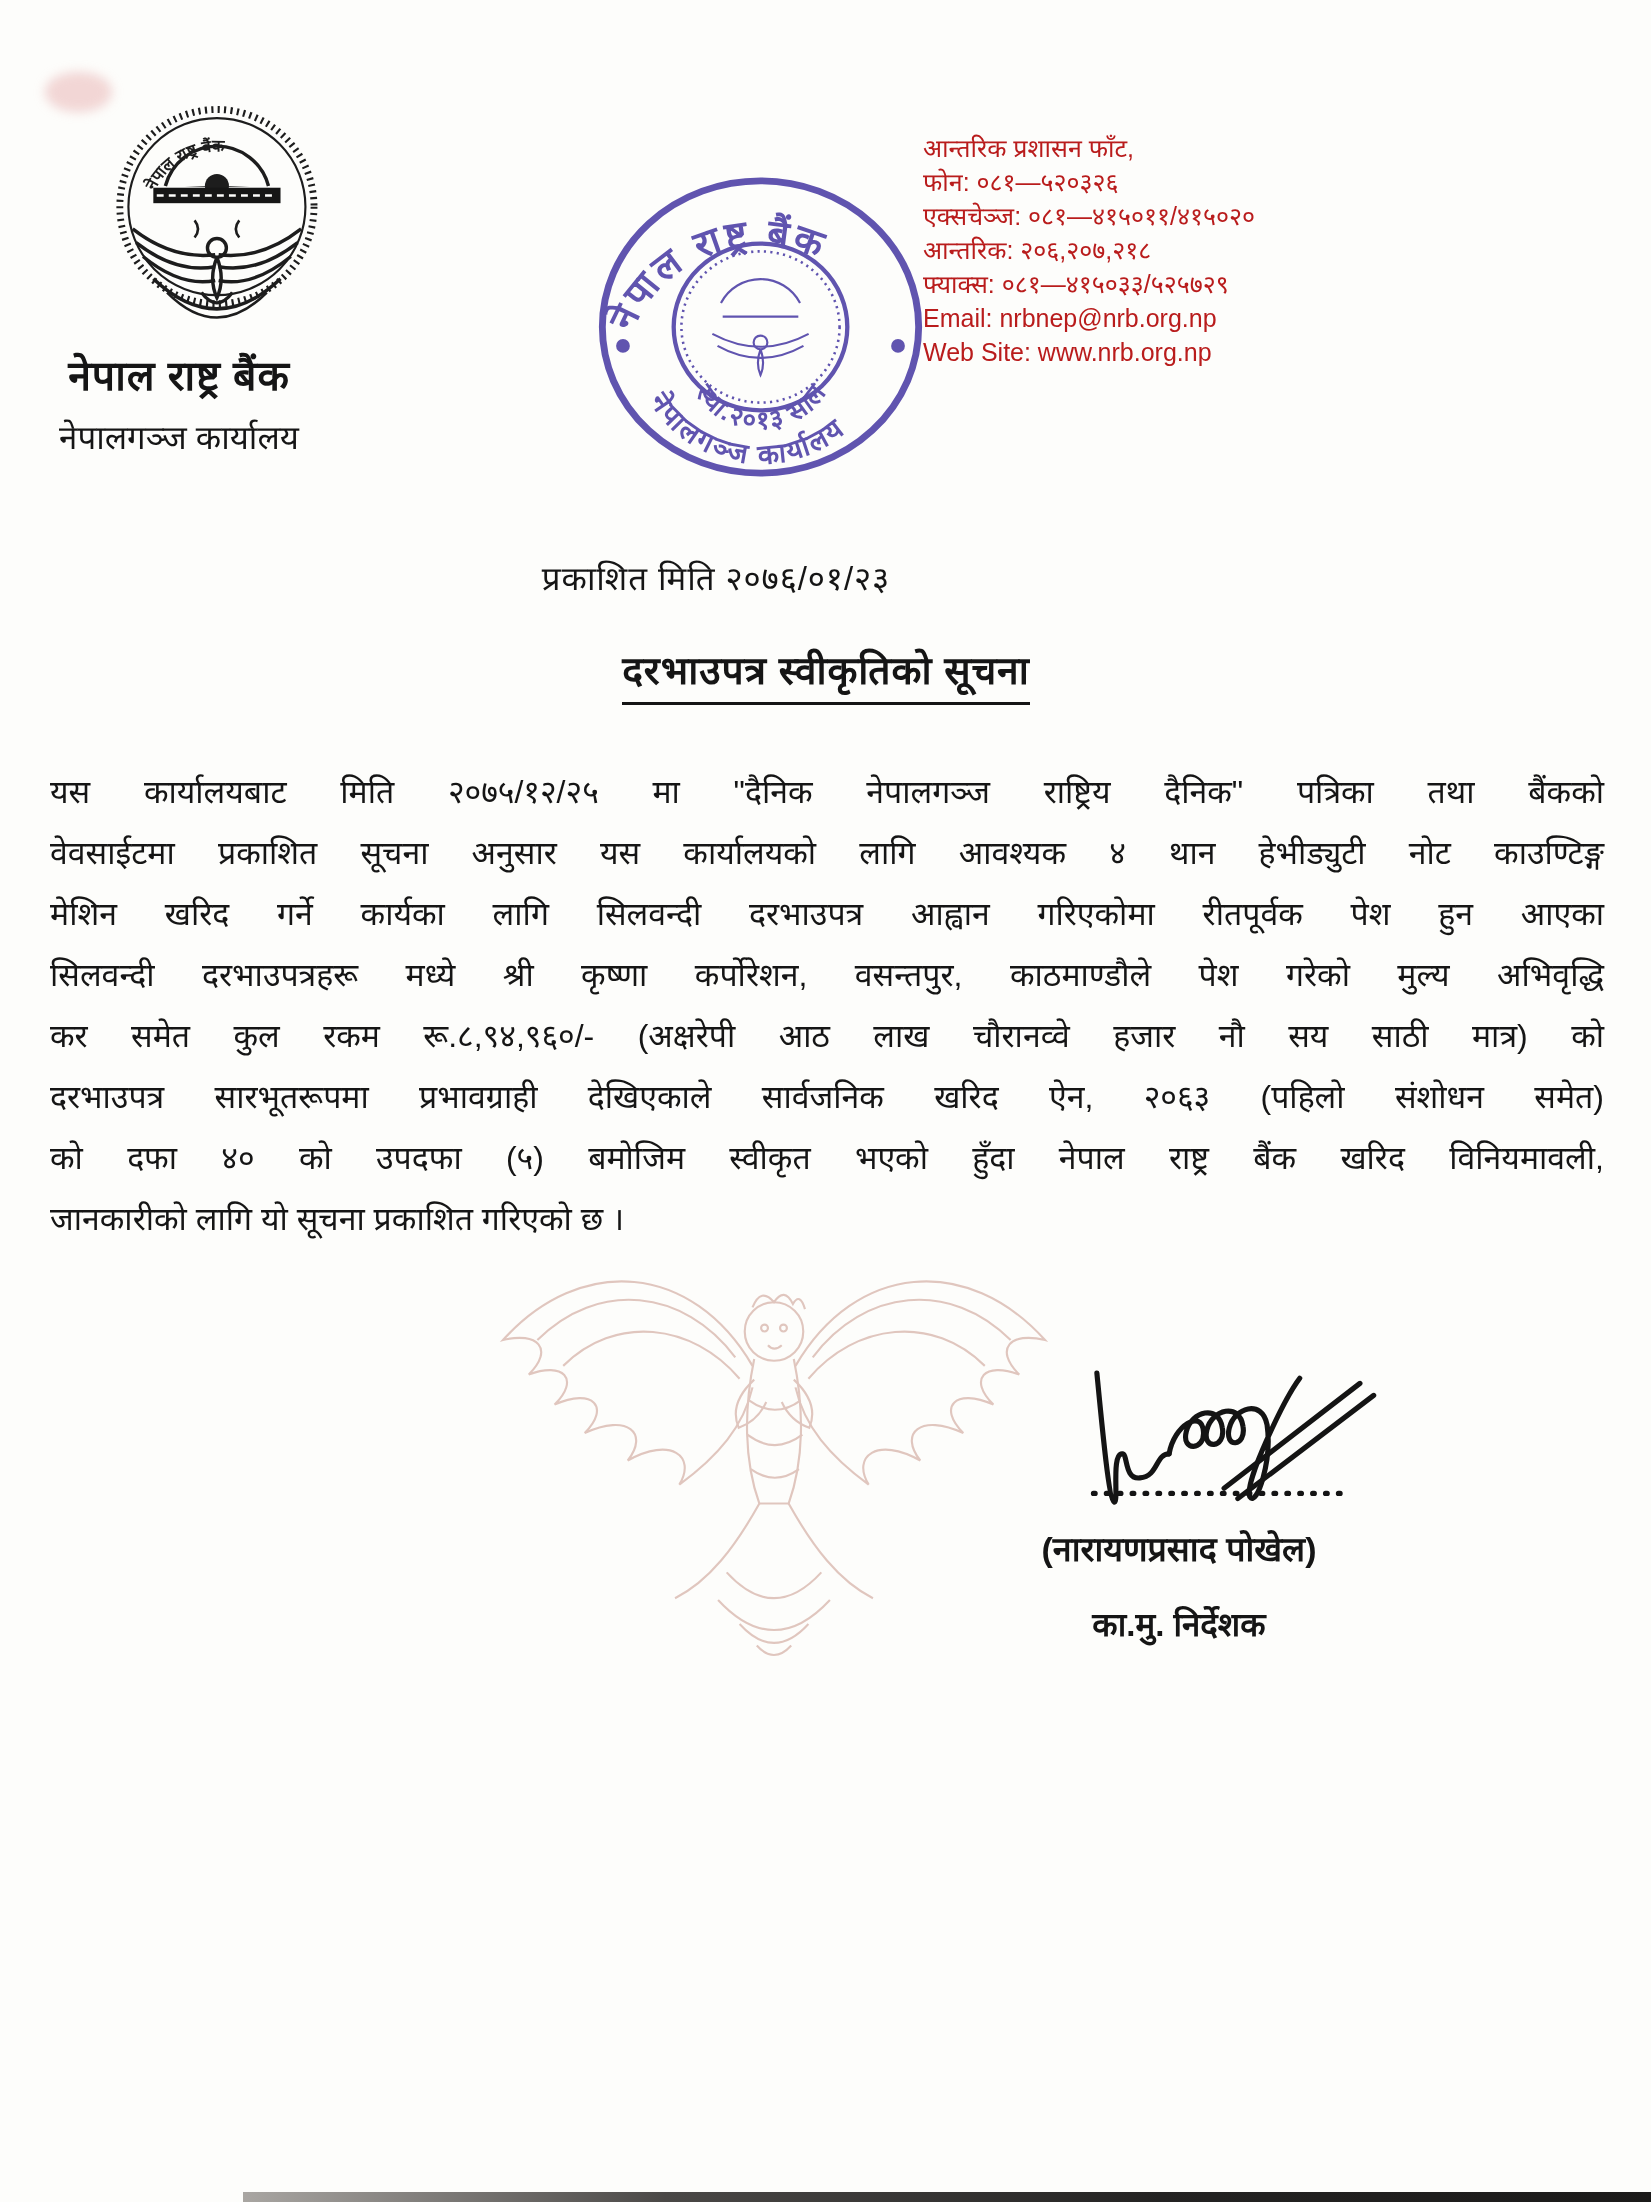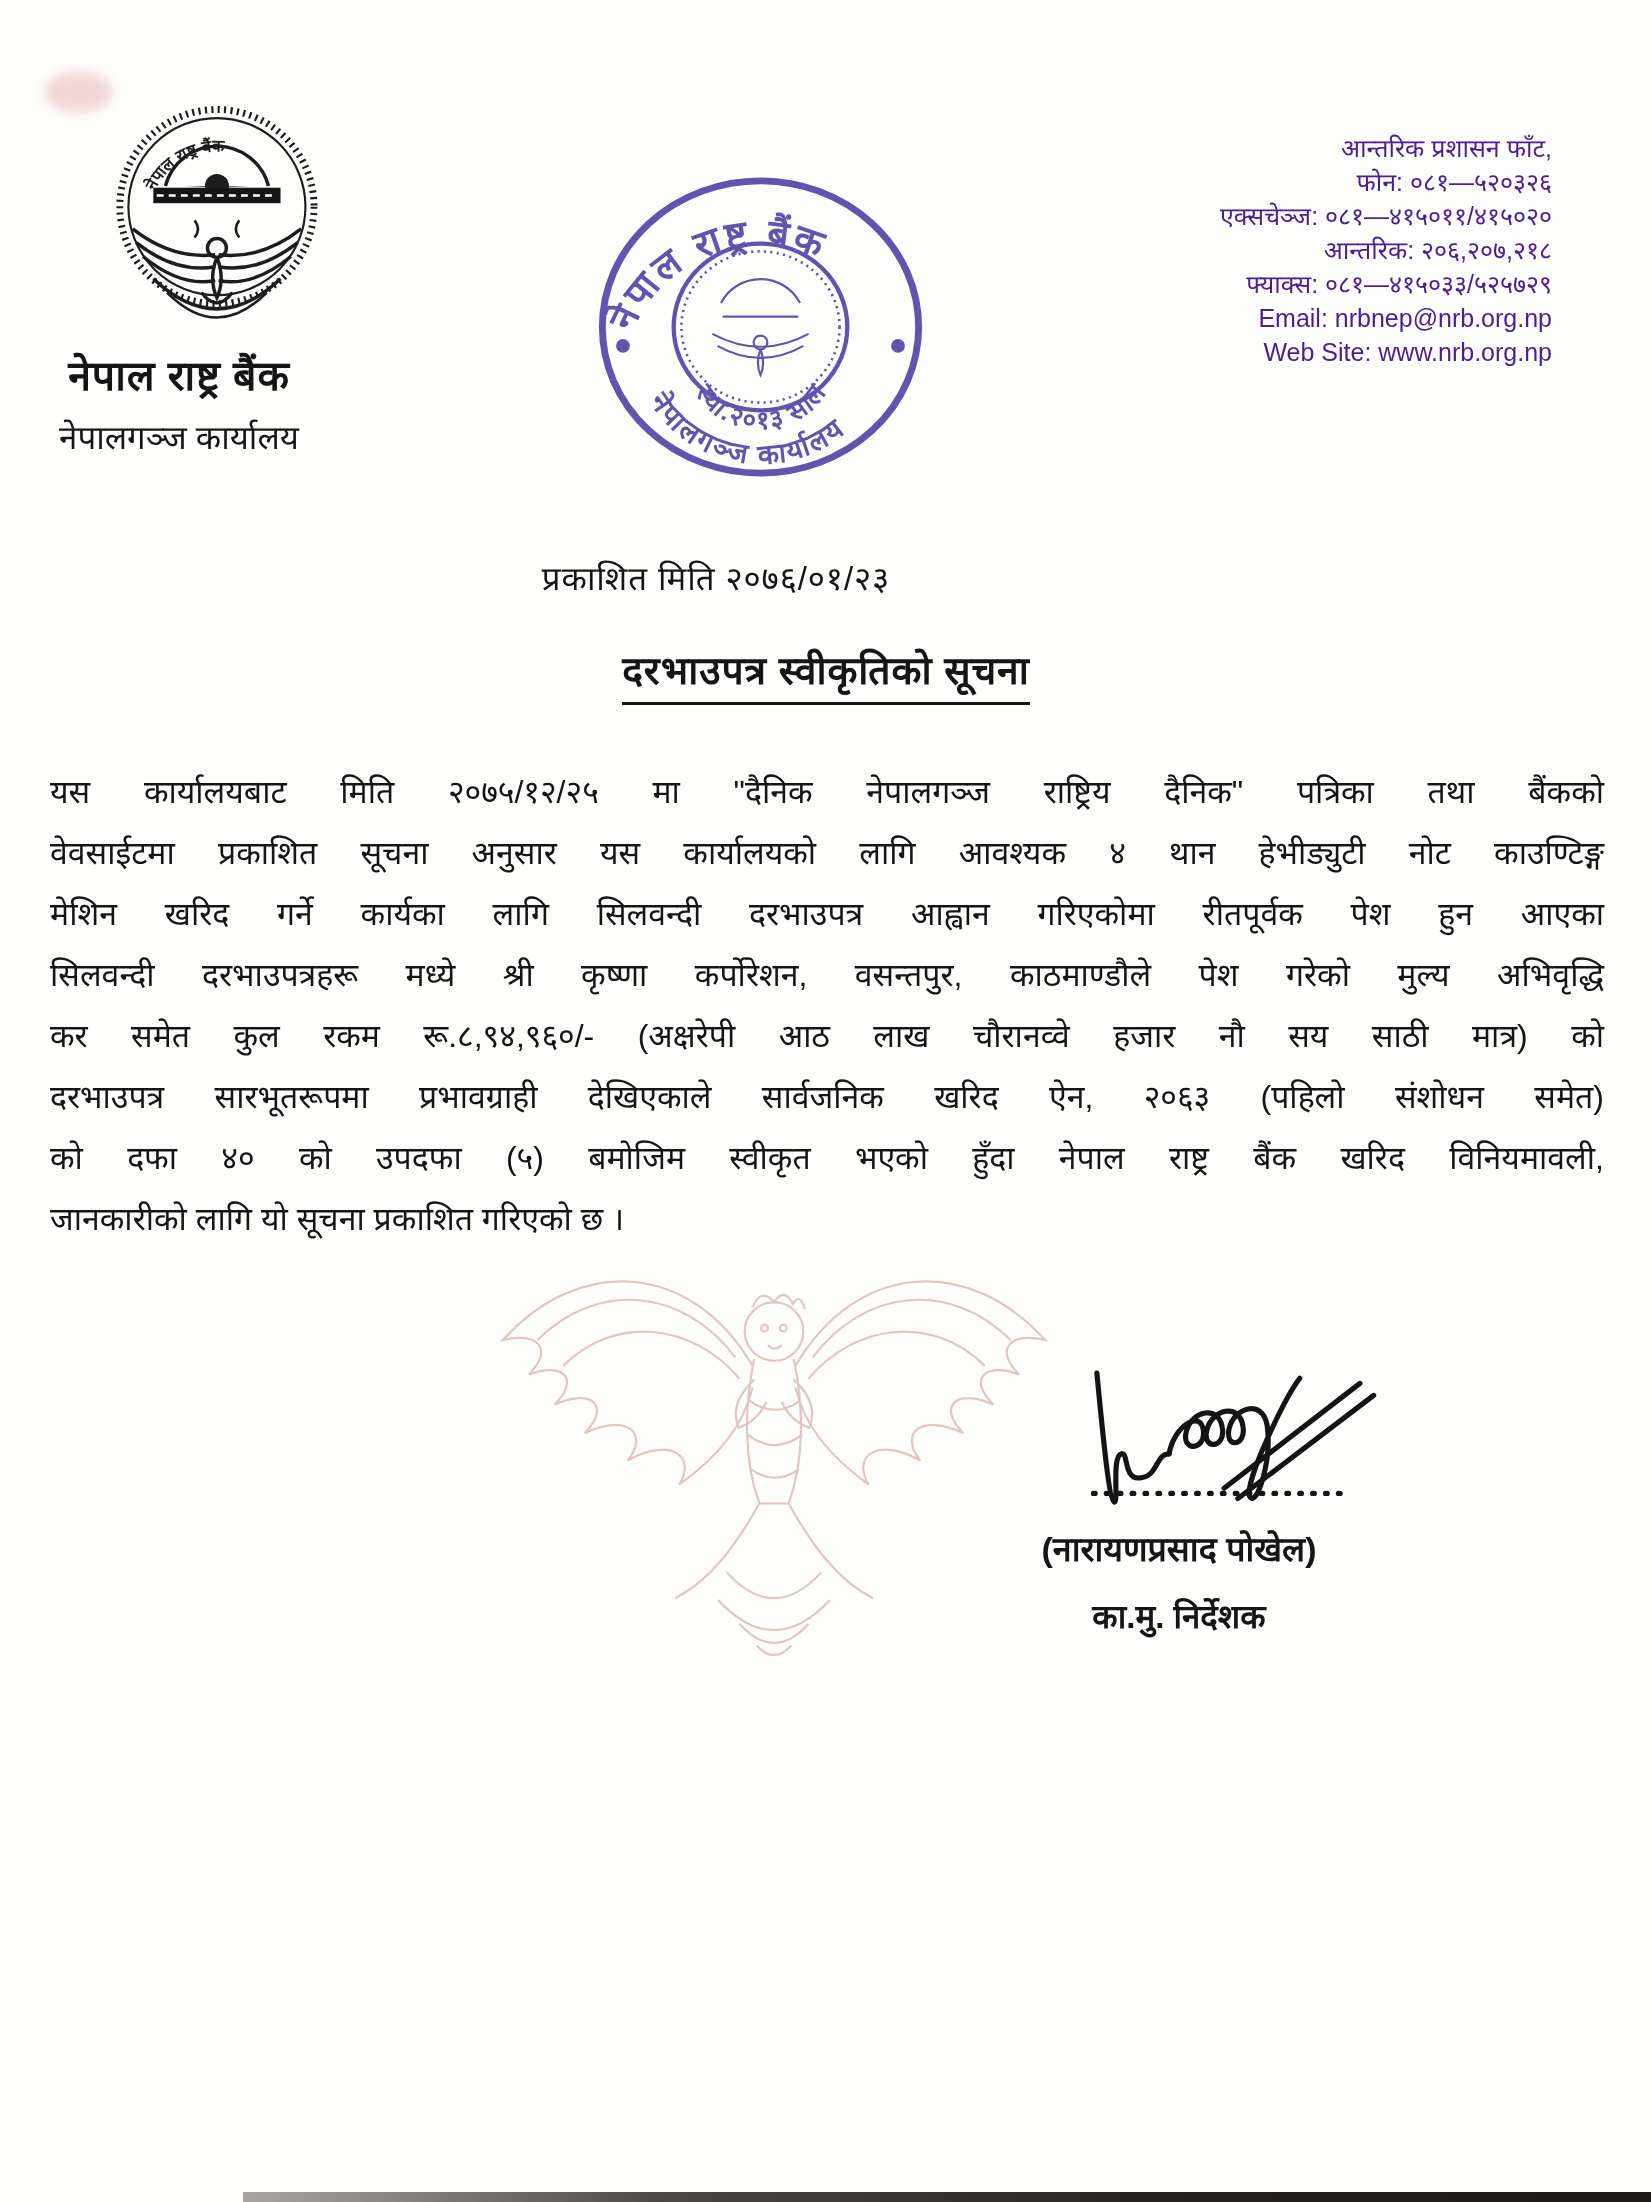--- a/index.html
+++ b/index.html
@@ -14,41 +14,41 @@
     background:rgba(228,166,166,.45); border-radius:50%; filter:blur(5.2px); }
 
   .logo-svg { position:absolute; left:112px; top:76px; width:215px; height:275px; }
 
   .org-block { position:absolute; left:15.5px; top:346px; width:327px; text-align:center; }
   .org-name { font-size:41px; font-weight:bold; letter-spacing:0.9px; }
   .office-name { font-size:33px; margin-top:12px; }
 
   .stamp-svg { position:absolute; left:592px; top:174px; width:337px; height:306px; opacity:.88; }
 
-  .contact { position:absolute; top:131px; right:100px; width:619px;
-    text-align:right; font-size:25px; line-height:34px; color:#4c1d95; }
+  .contact { position:absolute; top:131px; right:110px; width:619px;
+    text-align:left; font-size:25px; line-height:34px; color:#b91c1c; }
   .contact .c-line { white-space:nowrap; }
 
   .pub-line { position:absolute; left:0; top:555px; width:1432px; text-align:center;
     font-size:33px; letter-spacing:0.9px; }
   .title-wrap { position:absolute; left:0; top:621px; width:1652px; text-align:center;margin-top:21px; }
   .notice-title { display:inline-block; font-size:39px; font-weight:bold;
     border-bottom:3.4px solid #151515; padding-bottom:6.9px; letter-spacing:0.9px; }
 
   .body-text { position:absolute; left:50px; top:762px; width:1554px; font-size:32px; }
   .body-text .b-line { height:61px; line-height:61px; white-space:nowrap;
     text-align:justify; text-align-last:justify; }
   .body-text .b-line.last { text-align:left; text-align-last:left; }
 
   .watermark-svg { position:absolute; left:434px; top:1211px; width:680px; height:487px; opacity:.55; }
 
   .sig-svg { position:absolute; left:1071px; top:1349px; width:344px; height:202px; }
   .sig-block { position:absolute; left:981px; top:1525px; width:396px; text-align:center; }
   .sig-name { font-size:34px; font-weight:600; }
-  .sig-role { font-size:33px; margin-top:22px; font-weight:600; }
+  .sig-role { font-size:33px; margin-top:30px; font-weight:600; }
 
   .scan-bar { position:absolute; left:243px; right:0; bottom:0; height:11.2px;
     background:linear-gradient(to right,#a9a6a2,#4a4846 30%,#242322 65%,#1b1a19); }
 </style>
 </head>
 <body>
 
 <div class="page">
 
   <div class="smudge"></div>

